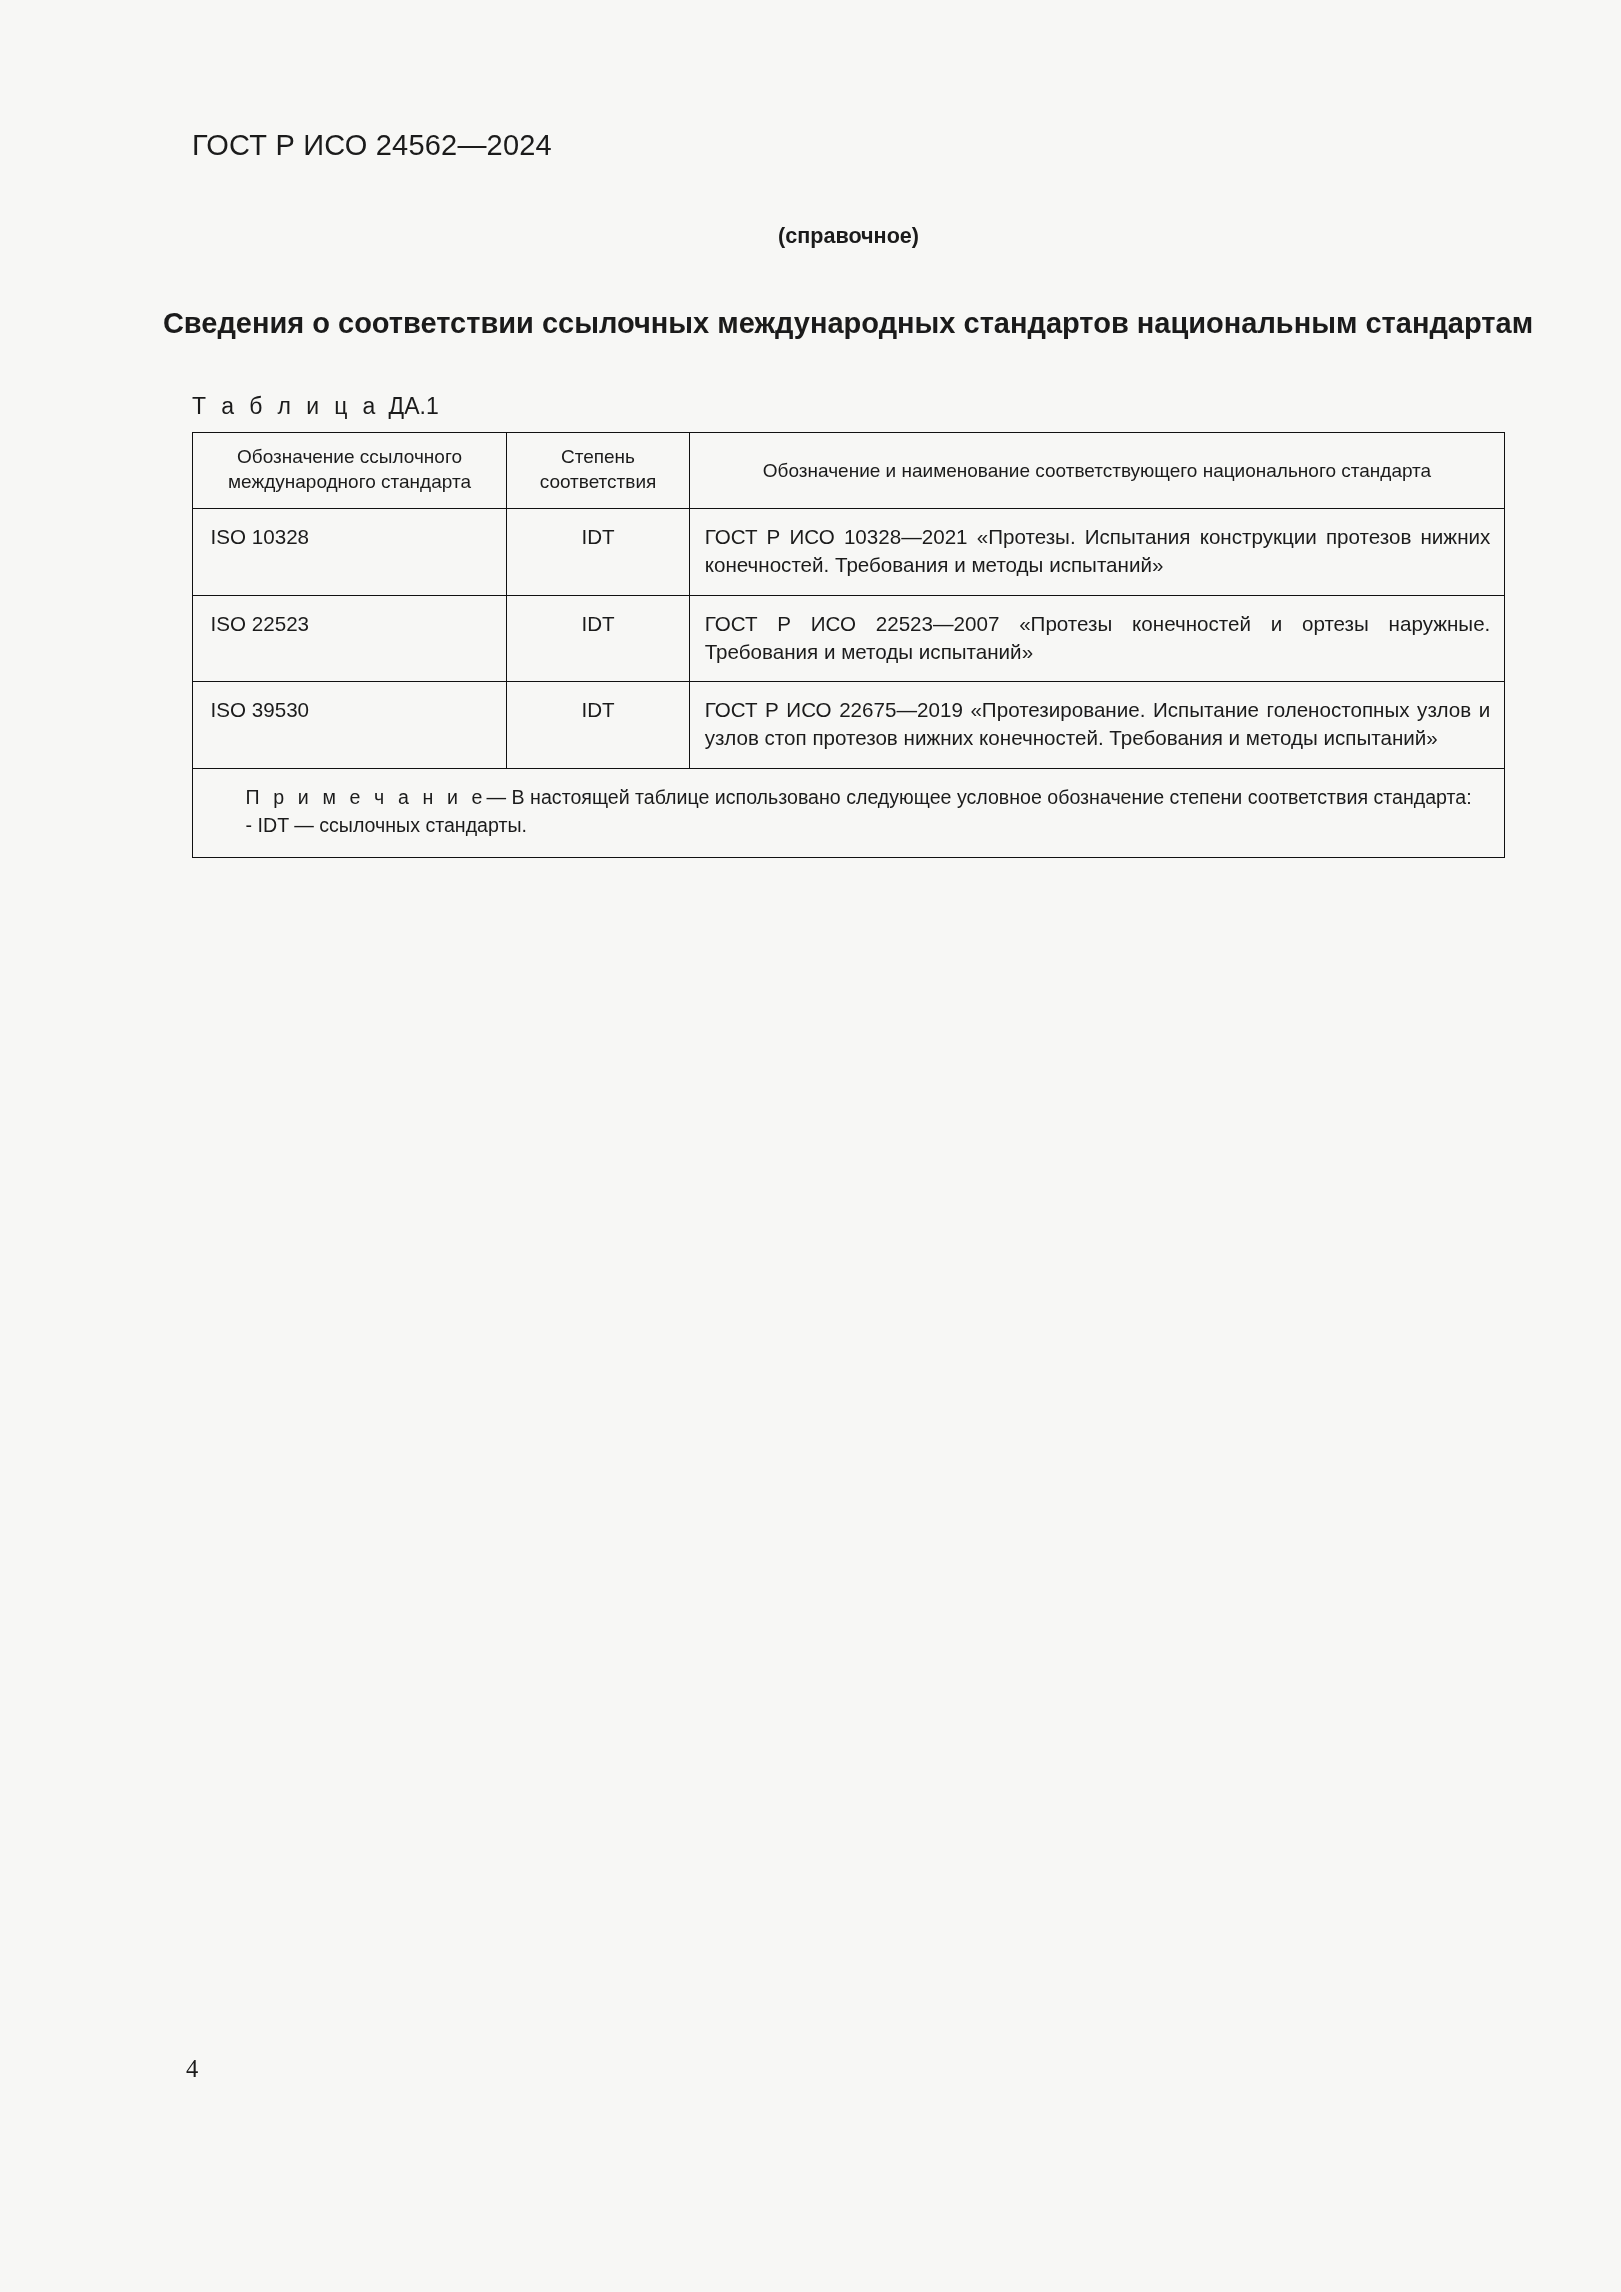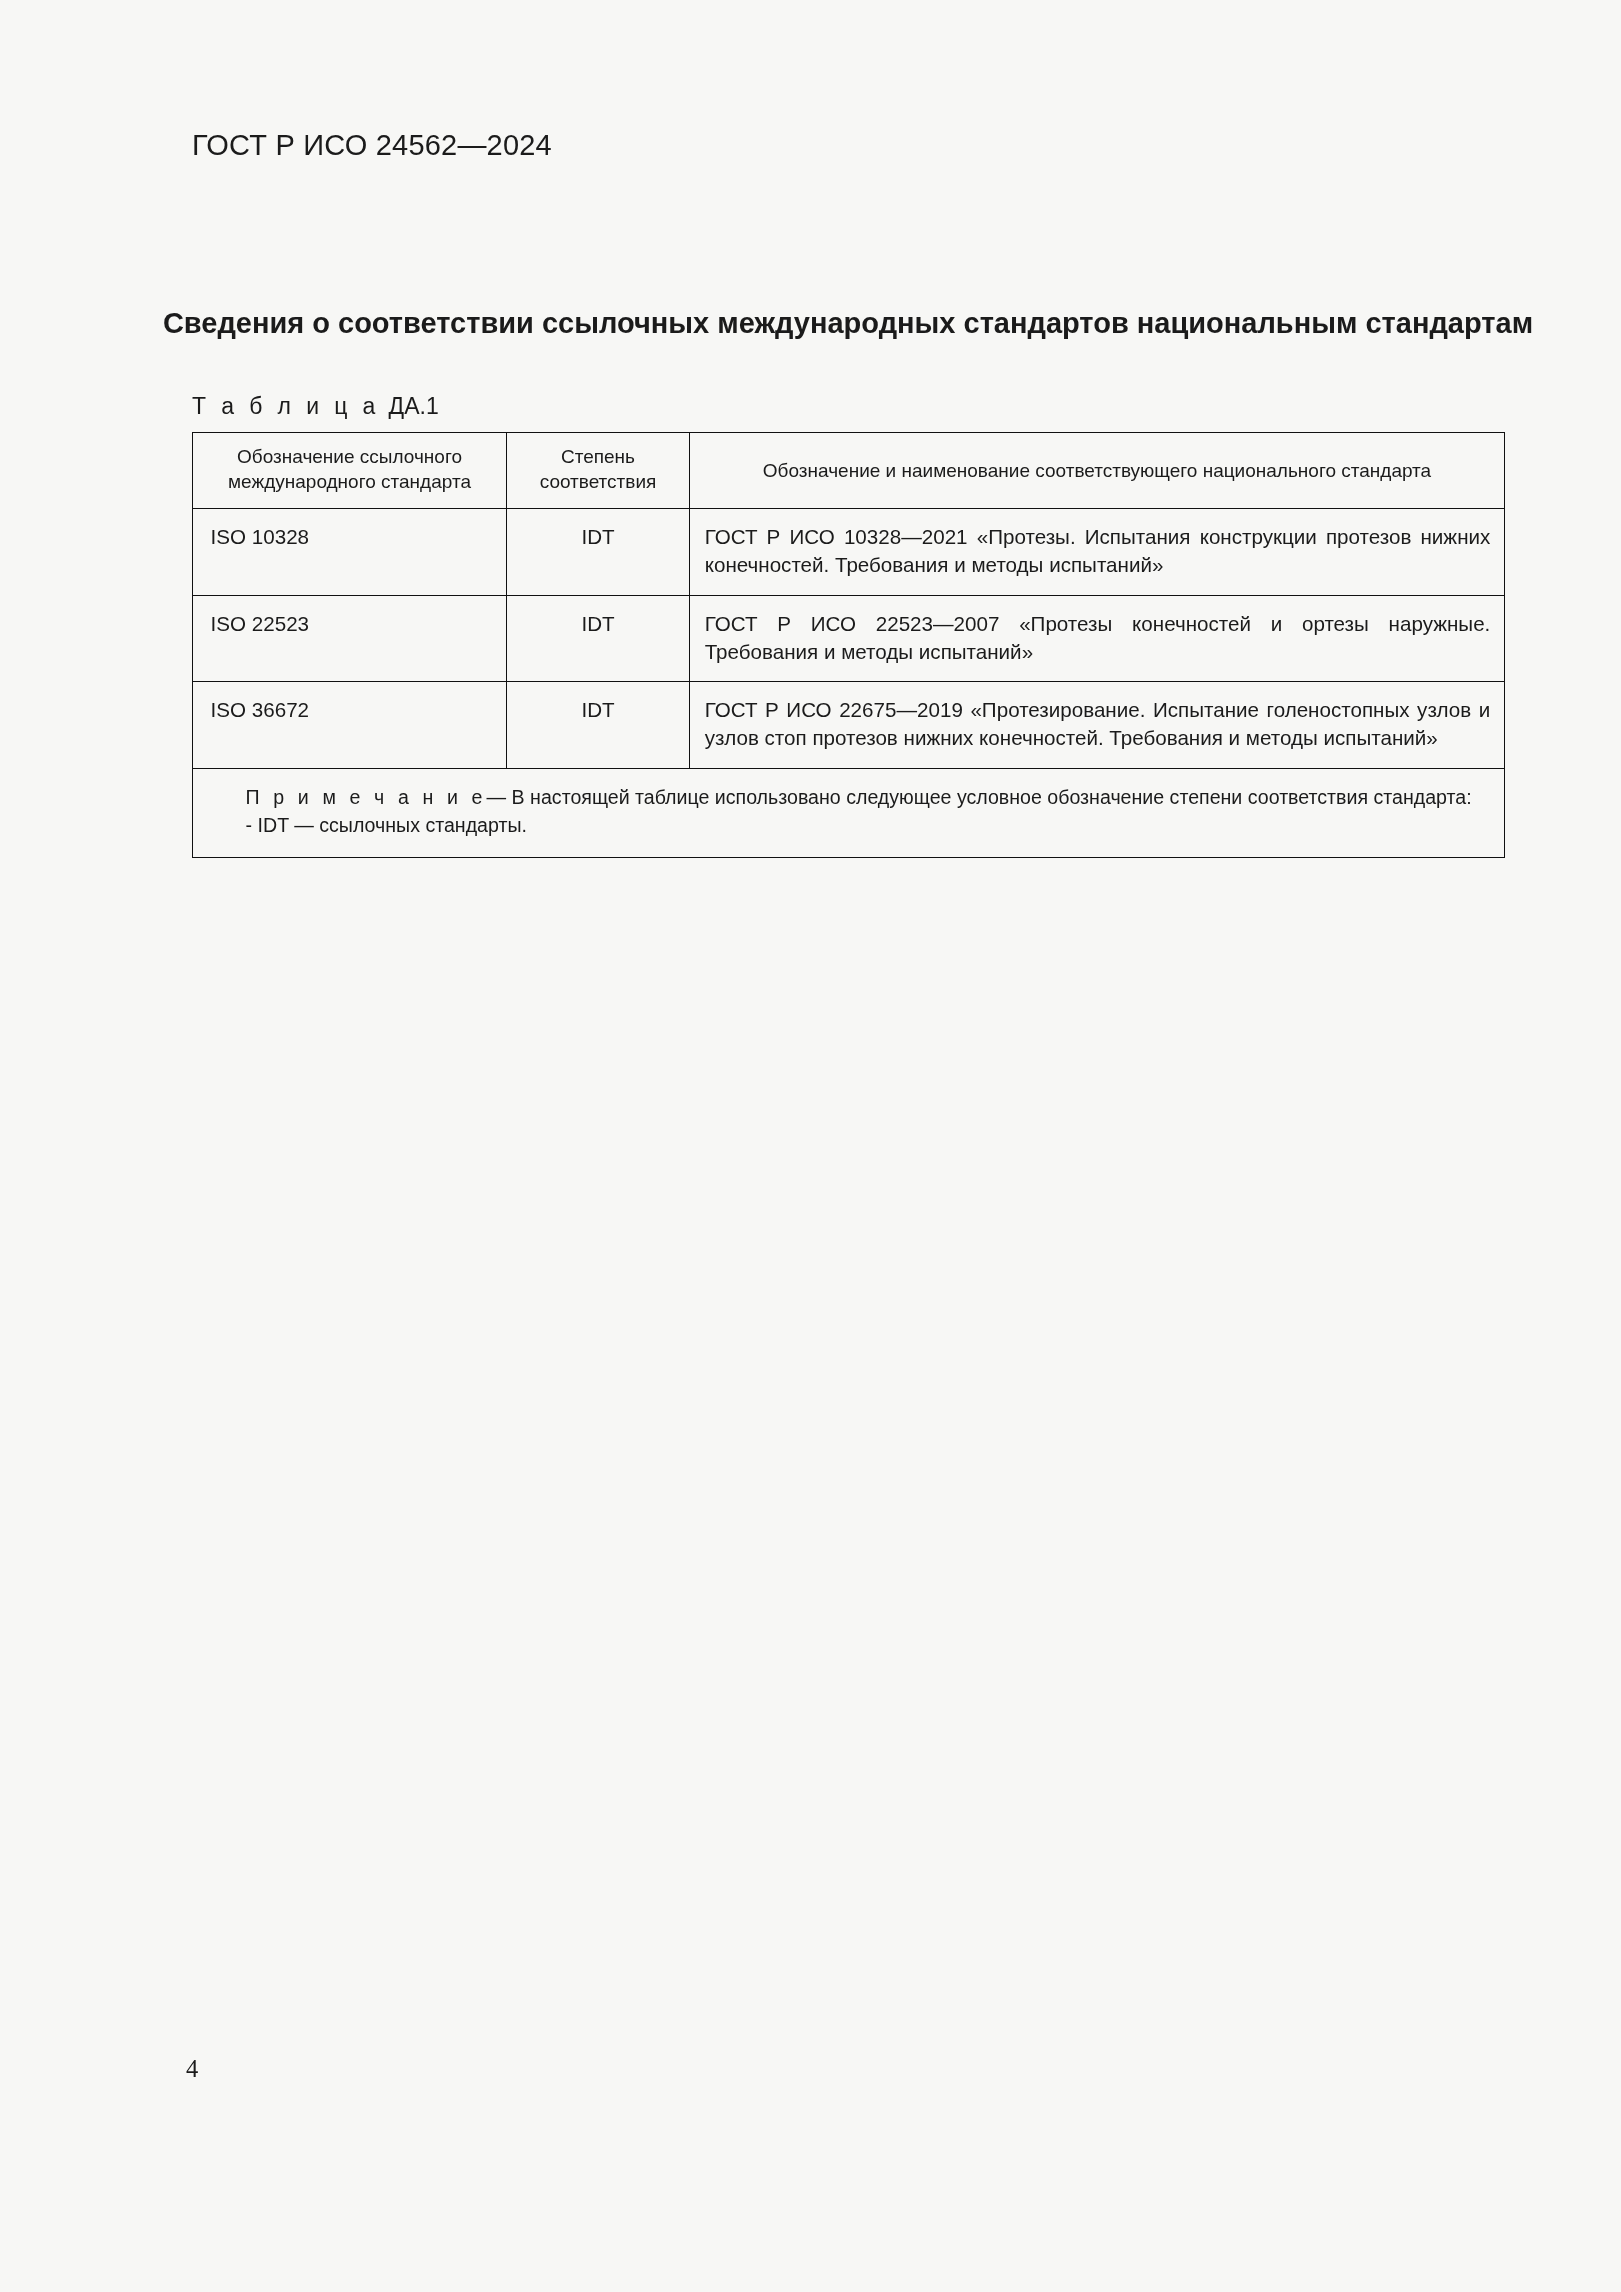--- a/index.html
+++ b/index.html
@@ -158,20 +158,21 @@
   }
 </style>
 </head>
 <body>
 
 <div class="page">
 
   <div class="doc-header">ГОСТ Р ИСО 24562—2024</div>
 
   <div class="annex-block">
+    <div>(справочное)</div>
   </div>
 
   <div class="main-title">Сведения о соответствии ссылочных международных стандартов национальным стандартам</div>
 
   <div class="table-caption">
     <span class="spaced">Т а б л и ц а</span><span class="cap-num">ДА.1</span>
   </div>
 
   <table class="ref-table">
     <colgroup>
@@ -191,21 +192,21 @@
         <td class="col-iso">ISO 10328</td>
         <td class="col-deg">IDT</td>
         <td class="col-nat">ГОСТ Р ИСО 10328—2021 «Протезы. Испытания конструкции про­тезов нижних конечностей. Требования и методы испытаний»</td>
       </tr>
       <tr>
         <td class="col-iso">ISO 22523</td>
         <td class="col-deg">IDT</td>
         <td class="col-nat">ГОСТ Р ИСО 22523—2007 «Протезы конечностей и ортезы наруж­ные. Требования и методы испытаний»</td>
       </tr>
       <tr>
-        <td class="col-iso">ISO 36672</td>
+        <td class="col-iso">ISO 39530</td>
         <td class="col-deg">IDT</td>
         <td class="col-nat">ГОСТ Р ИСО 22675—2019 «Протезирование. Испытание голеностоп­ных узлов и узлов стоп протезов нижних конечностей. Требования и методы испытаний»</td>
       </tr>
       <tr>
         <td class="note-cell" colspan="3">
           <p class="note-p1"><span class="note-label">П р и м е ч а н и е</span><span class="note-dash">—</span> <span>В настоящей таблице использовано следующее условное обозначение степени соот­ветствия стандарта:</span></p>
           <p class="note-p2">-  IDT — ссылочных стандарты.</p>
         </td>
       </tr>
     </tbody>

